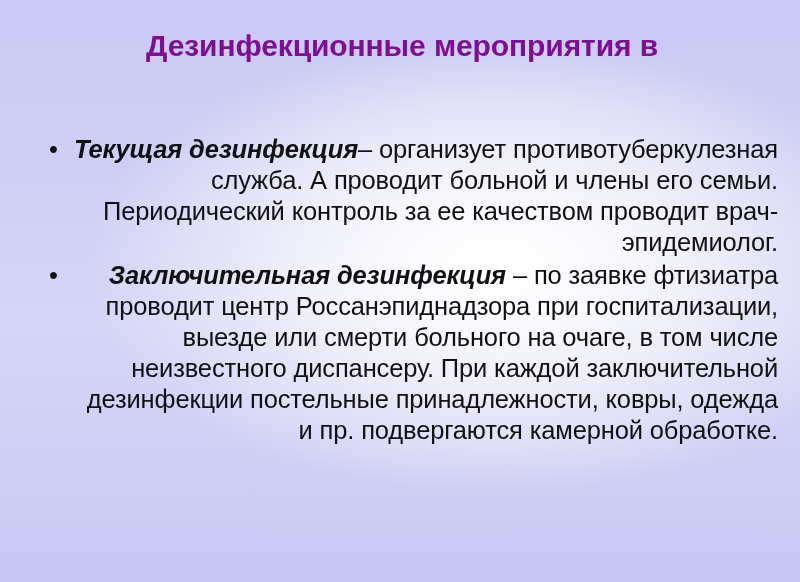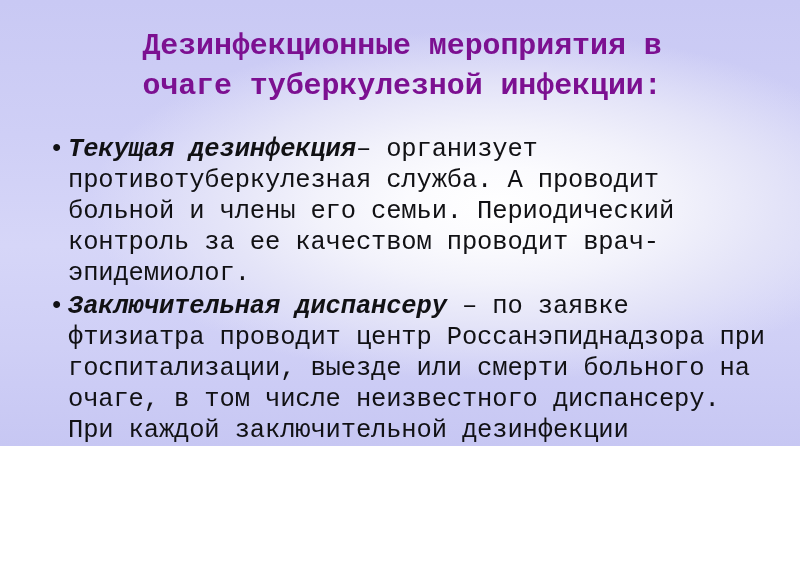--- a/index.html
+++ b/index.html
@@ -11,39 +11,38 @@
   body {
     width: 800px;
     height: 582px;
     overflow: hidden;
     font-family: "Liberation Sans", "DejaVu Sans", sans-serif;
   }
 
   #slide {
     position: relative;
     width: 800px;
-    height: 446px;
+    height: 582px;
     box-sizing: border-box;
     
     background-color: #ccccf5;
     background-image:
       radial-gradient(ellipse 62% 48% at 62% 46%,
         #ffffff 0%,
         #fbfbfe 18%,
         #f2f2fb 36%,
         #e4e4f8 56%,
         rgba(204,204,245,0) 82%),
       linear-gradient(180deg,
         #c9c9f4 0%,
         #cfcff6 30%,
         #d6d6f8 55%,
         #cfcff6 78%,
         #c7c7f3 100%);
     overflow: hidden;
-    font-family: Liberation Mono, monospace;
   }
 
   #title-block {
     position: absolute;
     left: 52px;
     top: 26px;
     width: 700px;
     text-align: center;
   }
 
@@ -85,39 +84,39 @@
     text-align: left;
   }
 
   .lead-in {
     font-weight: bold;
     font-style: italic;
   }
 
   .bullet-text {
     display: block;
+    text-align: right;
   }
 </style>
 </head>
 <body>
 
 <div id="slide">
 
   <div id="title-block">
     <span class="title-line">Дезинфекционные мероприятия в</span>
-    <span class="title-line">очаге туберкулезной инфекции:</span>
   </div>
 
   <div id="body-block">
 
     <div class="bullet-item">
       <span class="bullet-marker">•</span>
       <span class="bullet-text"><span class="lead-in">Текущая дезинфекция</span><span>– организует противотуберкулезная служба. А проводит больной и члены его семьи. Периодический контроль за ее качеством проводит врач-эпидемиолог.</span></span>
     </div>
 
     <div class="bullet-item">
       <span class="bullet-marker">•</span>
-      <span class="bullet-text"><span class="lead-in">Заключительная диспансеру</span><span> – по заявке фтизиатра проводит центр Россанэпиднадзора при госпитализации, выезде или смерти больного на очаге, в том числе неизвестного диспансеру. При каждой заключительной дезинфекции постельные принадлежности, ковры, одежда и пр. подвергаются камерной обработке.</span></span>
+      <span class="bullet-text"><span class="lead-in">Заключительная дезинфекция</span><span> – по заявке фтизиатра проводит центр Россанэпиднадзора при госпитализации, выезде или смерти больного на очаге, в том числе неизвестного диспансеру. При каждой заключительной дезинфекции постельные принадлежности, ковры, одежда и пр. подвергаются камерной обработке.</span></span>
     </div>
 
   </div>
 
 </div>
 
 </body></html>

